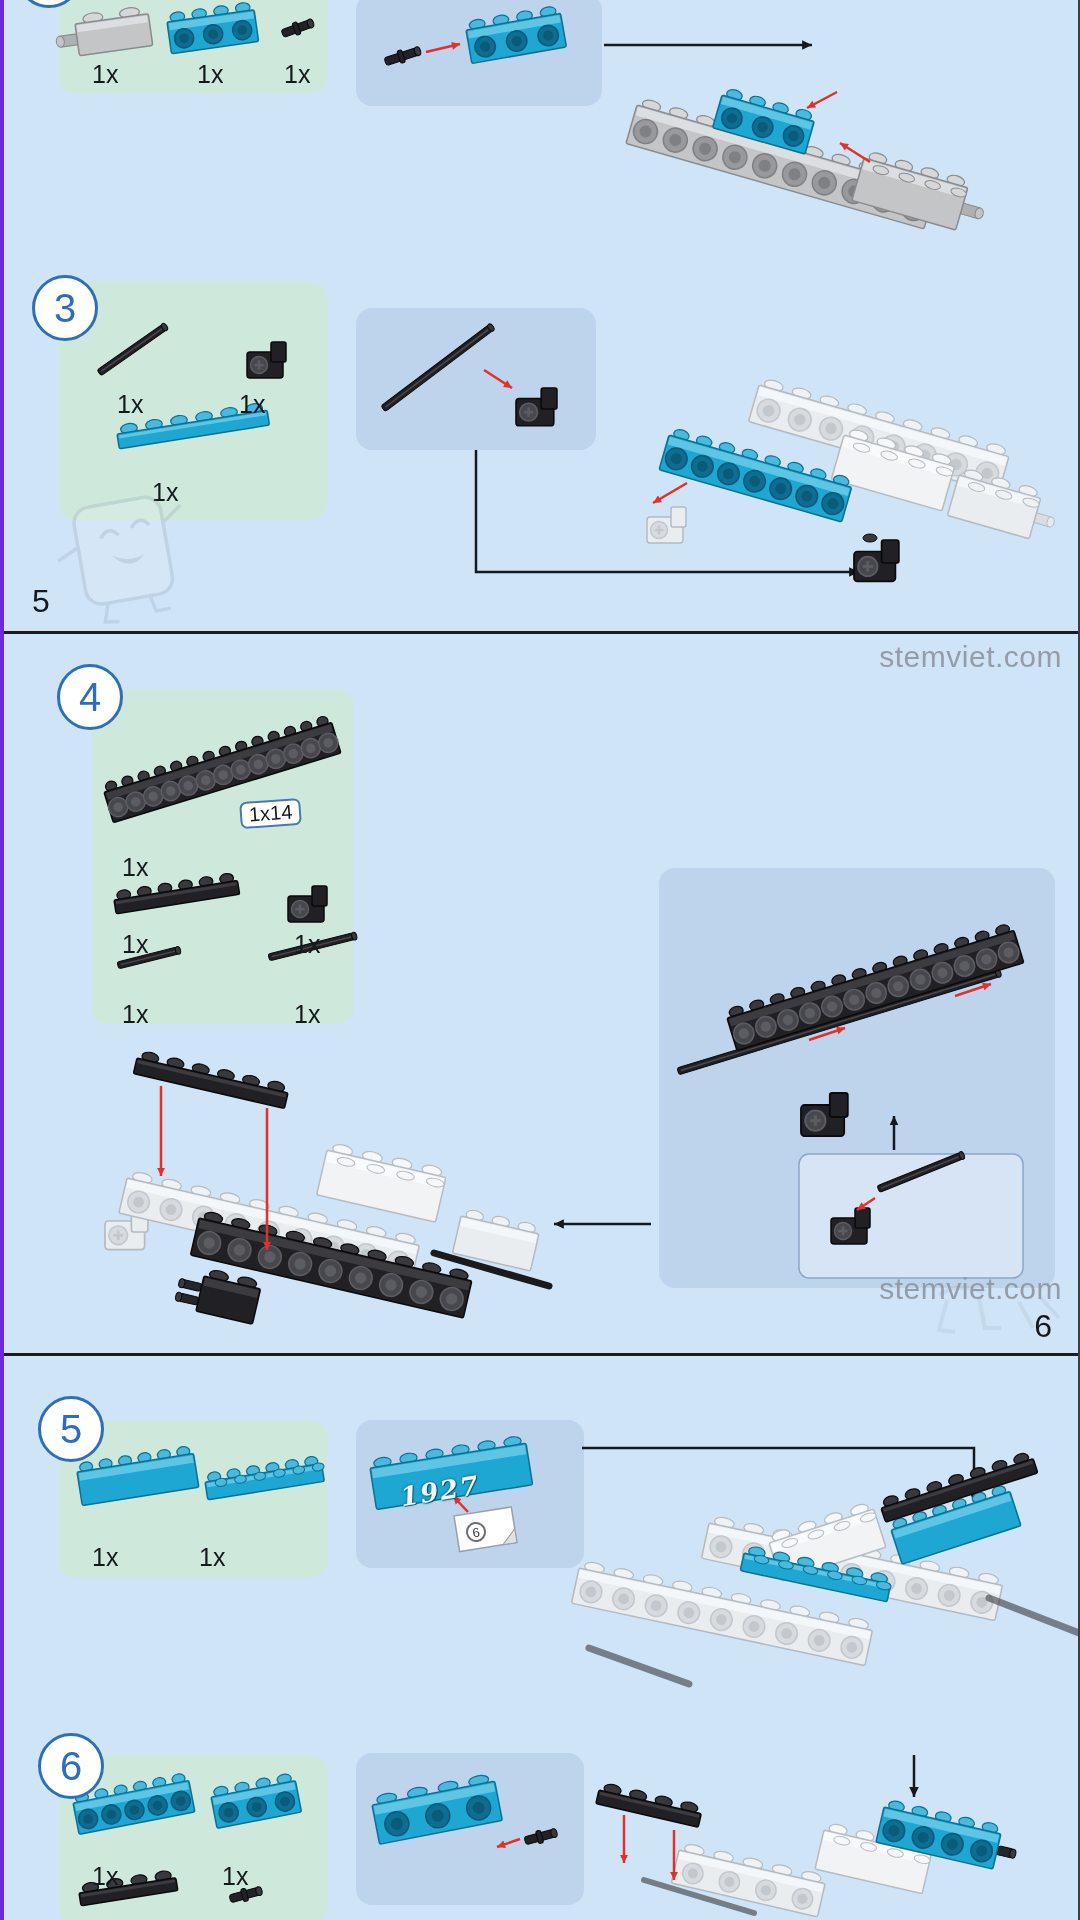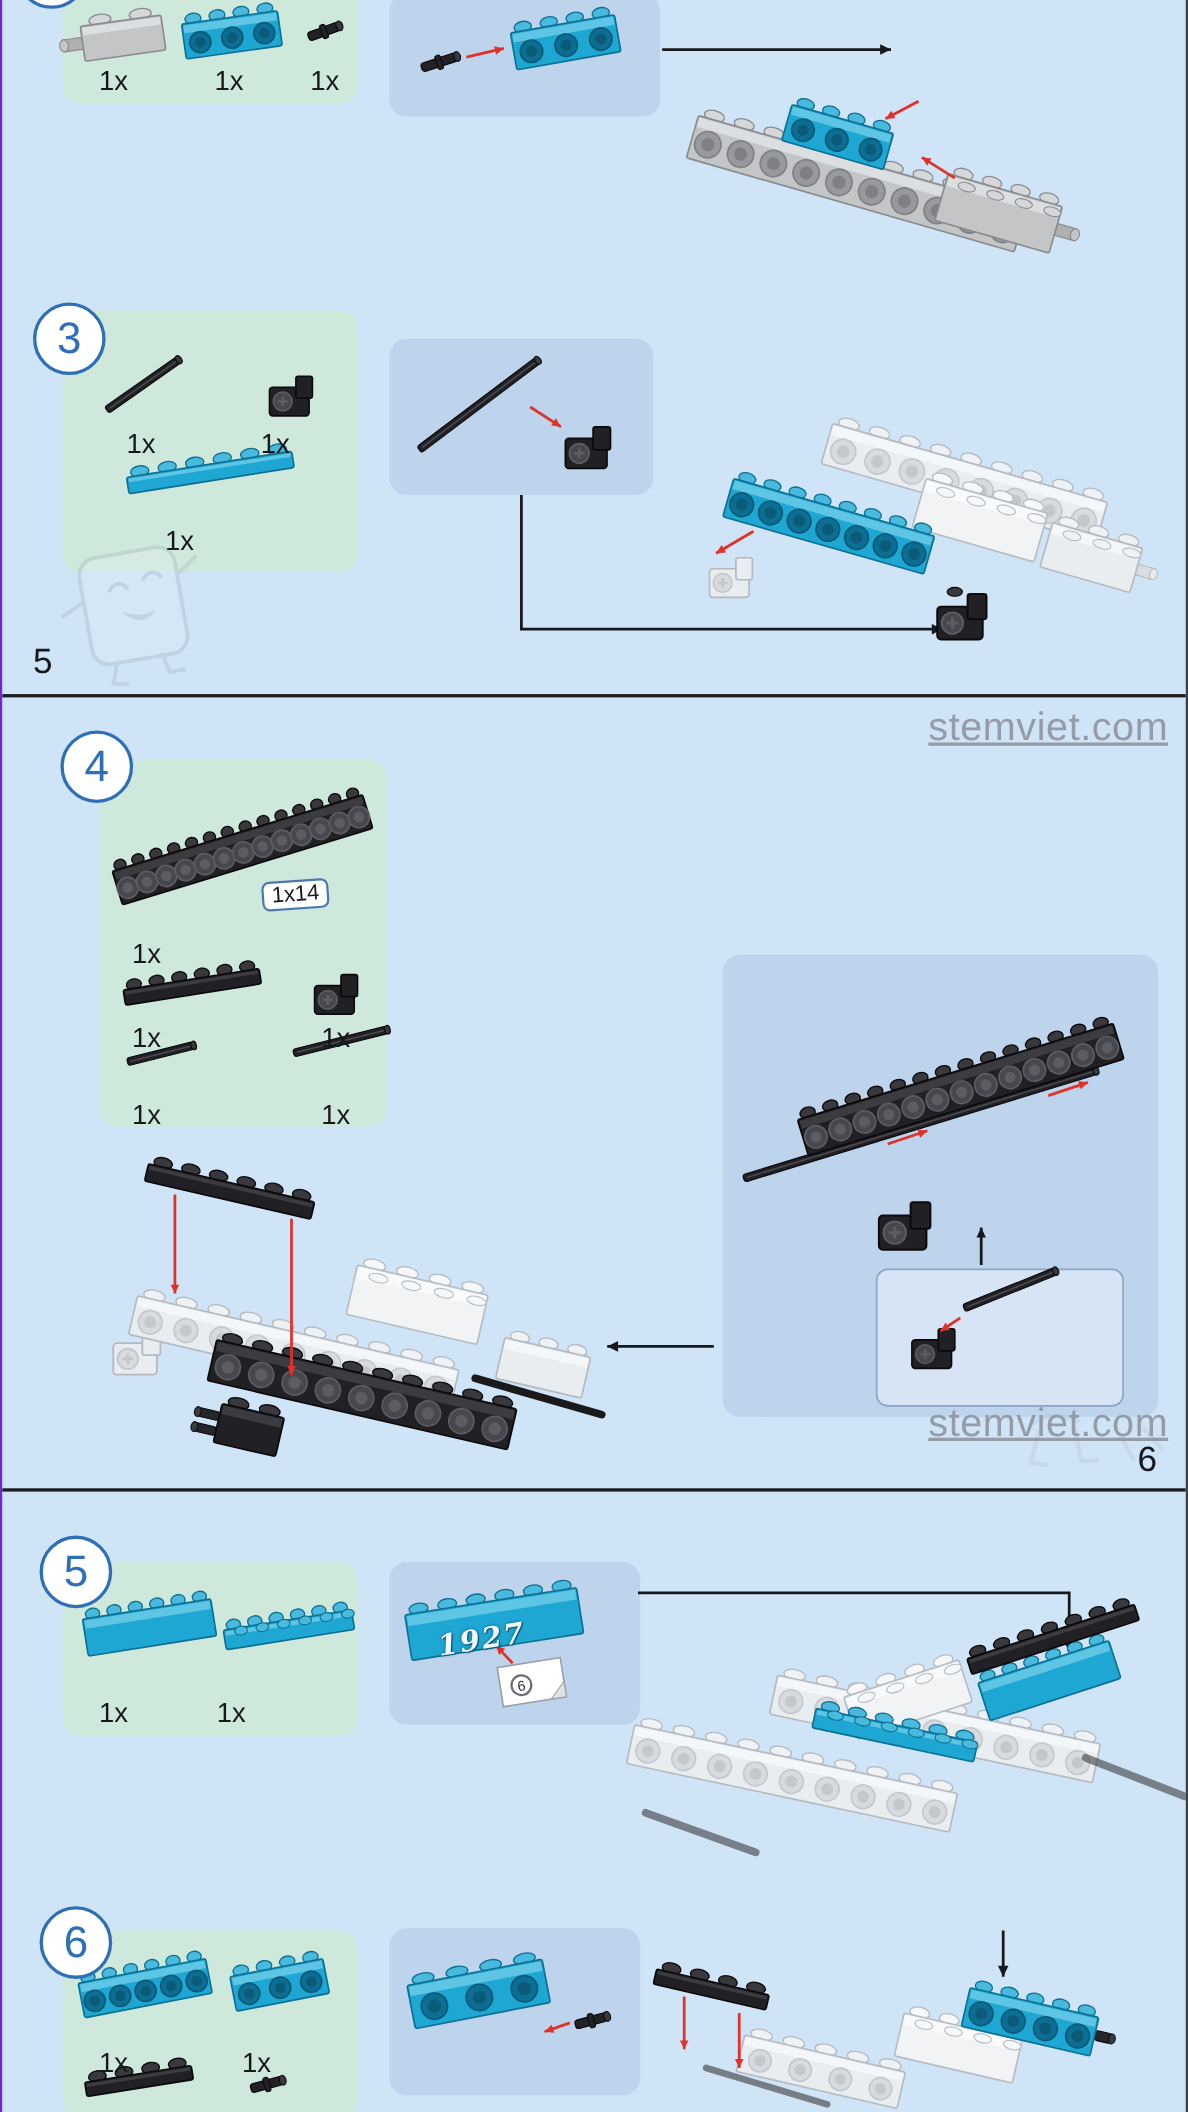--- a/index.html
+++ b/index.html
@@ -1,21 +1,21 @@
 <!DOCTYPE html>
 <html><head>
 <meta charset="utf-8">
 <style>
   * { margin:0; padding:0; box-sizing:border-box; }
   html,body { background:#b9cfe4; }
   body { font-family:"Liberation Sans", sans-serif; }
   .page {
     position:relative; width:1080px; height:1920px; margin:0 auto;
     background:#cfe4f6; overflow:hidden;
-    border-left:2px solid #6d28d9; border-right:2px solid #3a3f45;
+    border-left:4px solid #6d28d9; border-right:2px solid #3a3f45;
   }
   .divider { position:absolute; left:0; width:100%; height:3px; background:#1c1c1e; }
   .parts-box { position:absolute; background:#cfe8dc; border-radius:16px; }
   .callout { position:absolute; background:#bed3ec; border-radius:16px; }
   .step-circle {
     position:absolute; width:66px; height:66px; border-radius:50%;
     background:#ffffff; border:3px solid #2e6fb7; color:#2e6fb7;
     display:flex; align-items:center; justify-content:center;
     font-size:40px; z-index:5;
   }
@@ -27,21 +27,21 @@
   .decal {
     position:absolute; font-family:"DejaVu Serif", serif; font-style:italic; font-weight:bold;
     font-size:26px; color:#f2f7fb; letter-spacing:2px; transform:rotate(-9deg);
     text-shadow:0 0 3px #0a5a78, 1px 1px 0 #0a5a78; z-index:3;
   }
   .sticker-num {
     position:absolute; width:20px; height:20px; border:2px solid #6a6f76; border-radius:50%;
     background:#fff; color:#333; font-size:13px; display:flex; align-items:center;
     justify-content:center; transform:rotate(-9deg); z-index:4;
   }
-  .watermark { position:absolute; font-size:36px; color:#8f95a0; opacity:.9; letter-spacing:.5px; z-index:6;text-decoration:underline; }
+  .watermark { position:absolute; font-size:30px; color:#8f95a0; opacity:.9; letter-spacing:.5px; z-index:6; }
   .page-num { position:absolute; font-size:32px; color:#15181c; z-index:6; }
   svg.scene { position:absolute; overflow:visible; }
   .mascot { position:absolute; }
 </style>
 </head>
 <body>
 
 <div class="page">
 
   <div class="step-circle" style="left:12px; top:-58px;"></div>

